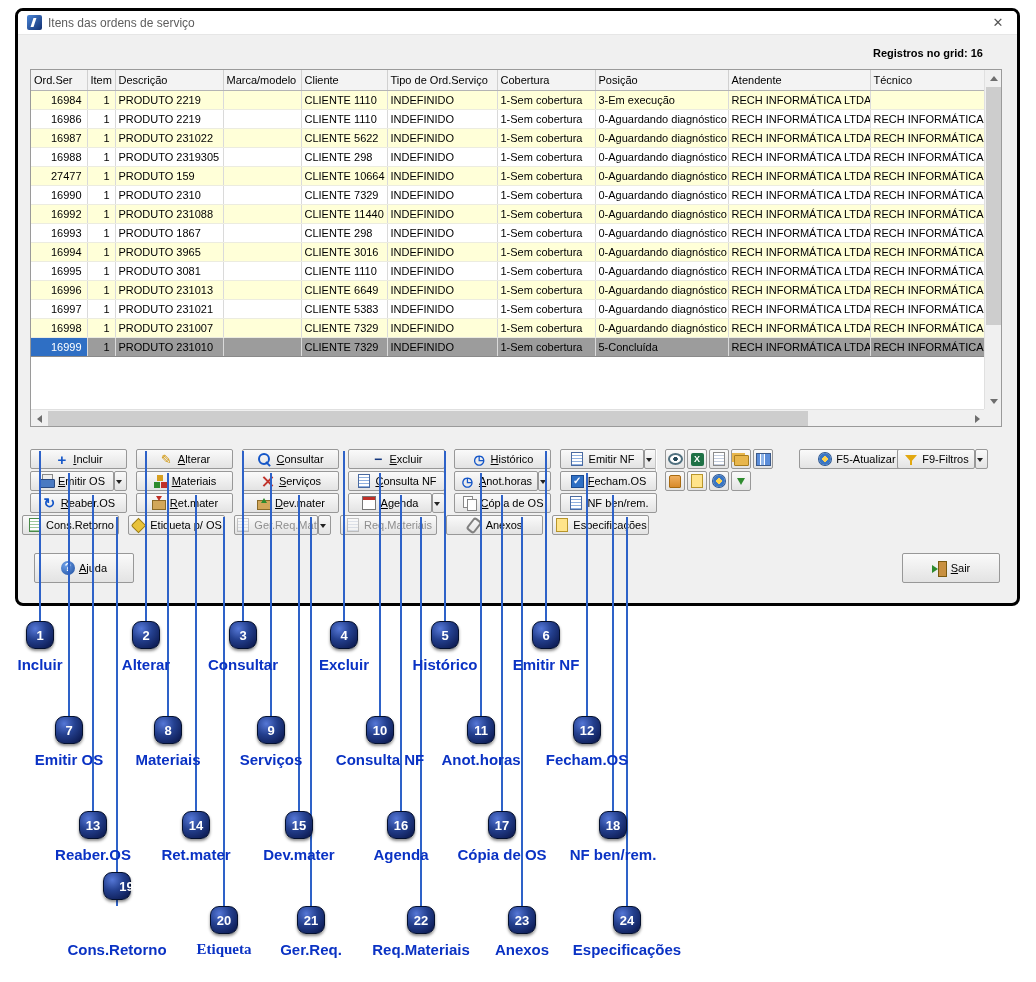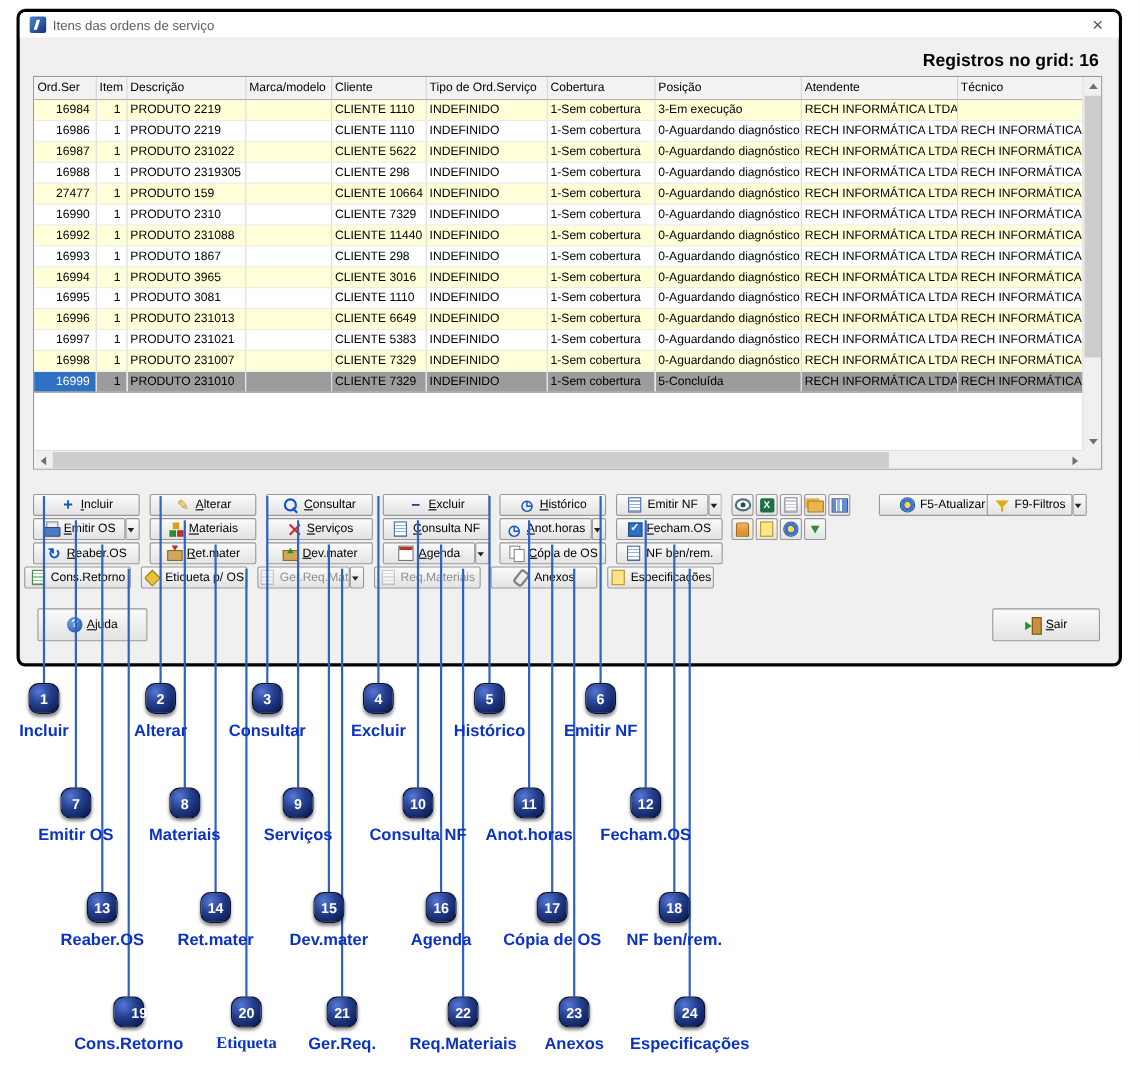--- a/index.html
+++ b/index.html
@@ -14,21 +14,21 @@
   .titlebar { position:absolute; left:0; right:0; top:0; height:24px; background:#fff;
               border-radius:5px 5px 0 0; border-bottom:1px solid #e6e6e6;
               display:flex; align-items:center; gap:6px; padding:0 9px; }
   .apico { width:15px; height:15px; border-radius:2px; flex:none;
            background:linear-gradient(135deg,#4a86d8 0%,#123070 100%); position:relative; }
   .apico::after { content:""; position:absolute; left:5px; top:3px; width:3px; height:9px;
                   background:#fff; transform:skewX(-18deg); }
   .wtitle { font-size:12px; color:#5d5d5d; }
   .wclose { margin-left:auto; color:#555; font-size:13px; width:20px; text-align:center; }
 
-  .registros { position:absolute; right:18px; top:36px; font-size:16px; font-weight:bold; color:#000; }
+  .registros { position:absolute; right:34px; top:36px; font-size:11px; font-weight:bold; color:#000; }
 
   
   .gridbox { position:absolute; left:12px; top:58px; width:972px; height:358px;
              background:#fff; border:1px solid #9a9a9a; overflow:hidden; }
   table.grid { border-collapse:collapse; table-layout:fixed; width:954px; }
   .grid th { height:20px; background:#f3f3f3; border-right:1px solid #d0d0d0;
              border-bottom:1px solid #b4b4b4; font-size:11px; font-weight:normal;
              text-align:left; padding:0 3px; white-space:nowrap; overflow:hidden; color:#000; }
   .grid td { height:19px; font-size:11px; padding:0 3px; color:#000;
              border-right:1px solid #dadada; border-bottom:1px solid #ecece0;
@@ -582,21 +582,21 @@
       <div class="vline" style="left: 400px; top: 495px; height: 316px;"></div>
       <div class="badge" style="left: 387px; top: 811px;">16</div>
       <div class="clabel" style="left: 316px; top: 846px;">Agenda</div>
       <div class="vline" style="left: 501px; top: 495px; height: 316px;"></div>
       <div class="badge" style="left: 488px; top: 811px;">17</div>
       <div class="clabel" style="left: 417px; top: 846px;">Cópia de OS</div>
       <div class="vline" style="left: 612px; top: 495px; height: 316px;"></div>
       <div class="badge" style="left: 599px; top: 811px;">18</div>
       <div class="clabel" style="left: 528px; top: 846px;">NF ben/rem.</div>
       <div class="vline" style="left: 116px; top: 517px; height: 389px;"></div>
-      <div class="badge" style="left: 103px; top: 906px; padding-left: 19px;">19</div>
+      <div class="badge" style="left: 103px; top: 872px; padding-left: 19px;">19</div>
       <div class="clabel" style="left: 32px; top: 941px;">Cons.Retorno</div>
       <div class="vline" style="left: 223px; top: 517px; height: 389px;"></div>
       <div class="badge" style="left: 210px; top: 906px;">20</div>
       <div class="clabel" style="left: 139px; top: 941px; font-family: Liberation Serif, serif;">Etiqueta</div>
       <div class="vline" style="left: 310px; top: 517px; height: 389px;"></div>
       <div class="badge" style="left: 297px; top: 906px;">21</div>
       <div class="clabel" style="left: 226px; top: 941px;">Ger.Req.</div>
       <div class="vline" style="left: 420px; top: 517px; height: 389px;"></div>
       <div class="badge" style="left: 407px; top: 906px;">22</div>
       <div class="clabel" style="left: 336px; top: 941px;">Req.Materiais</div>

